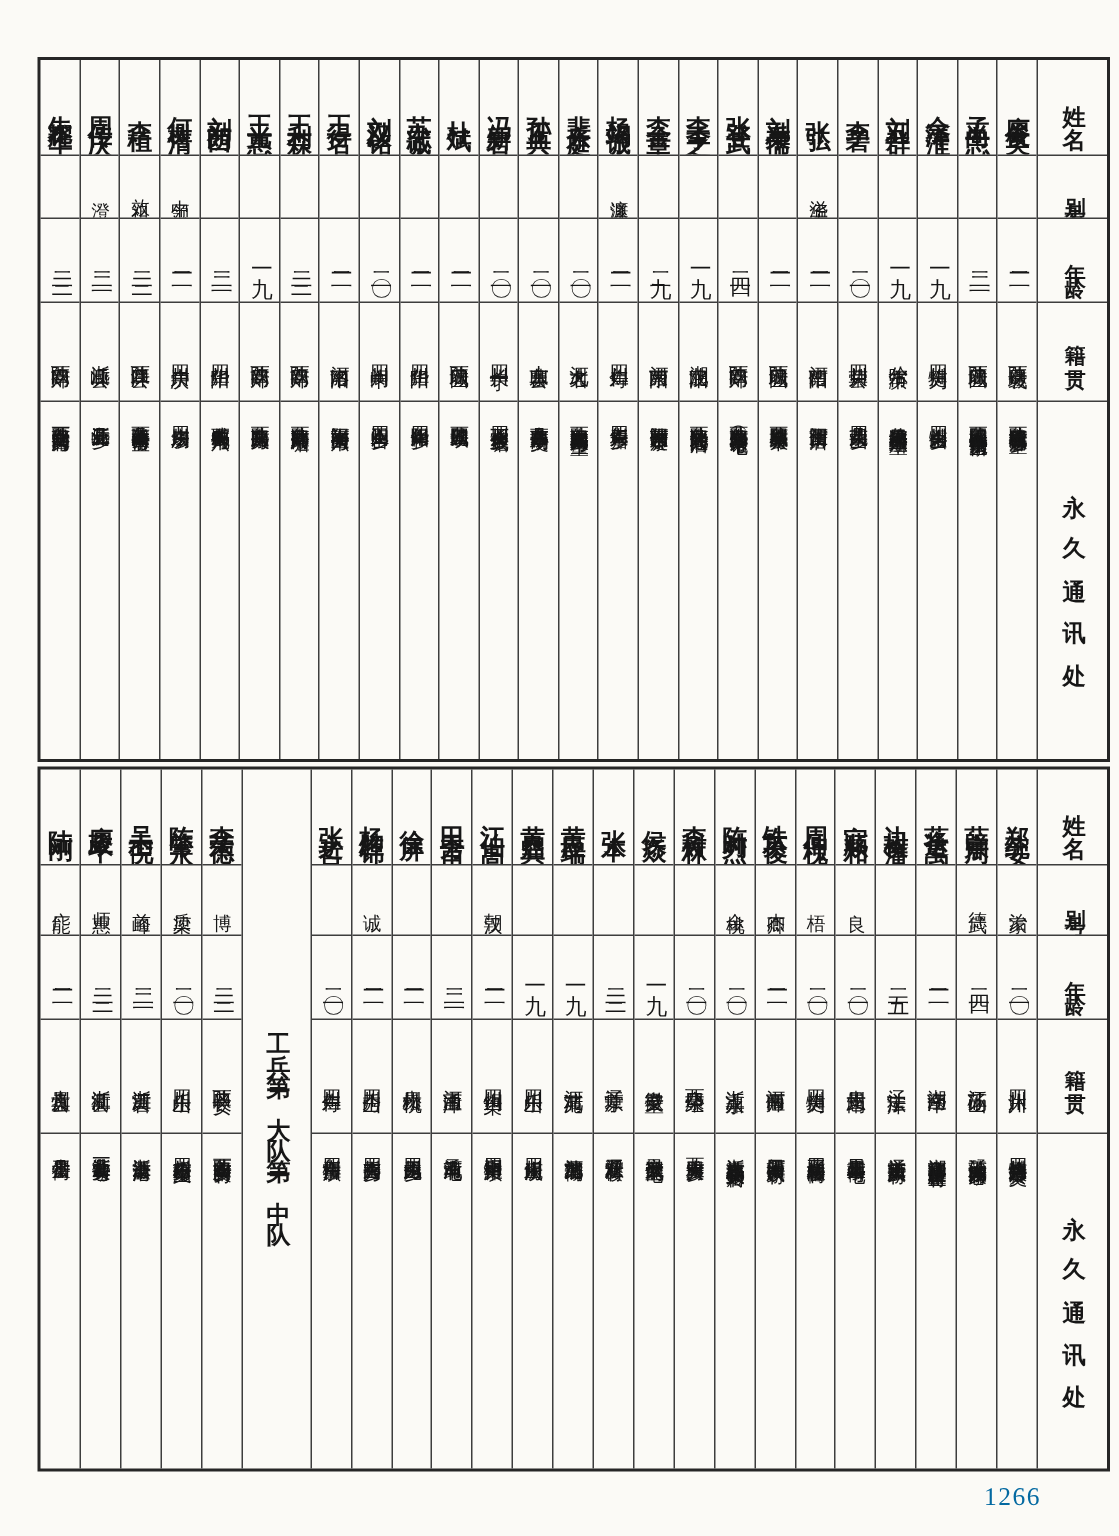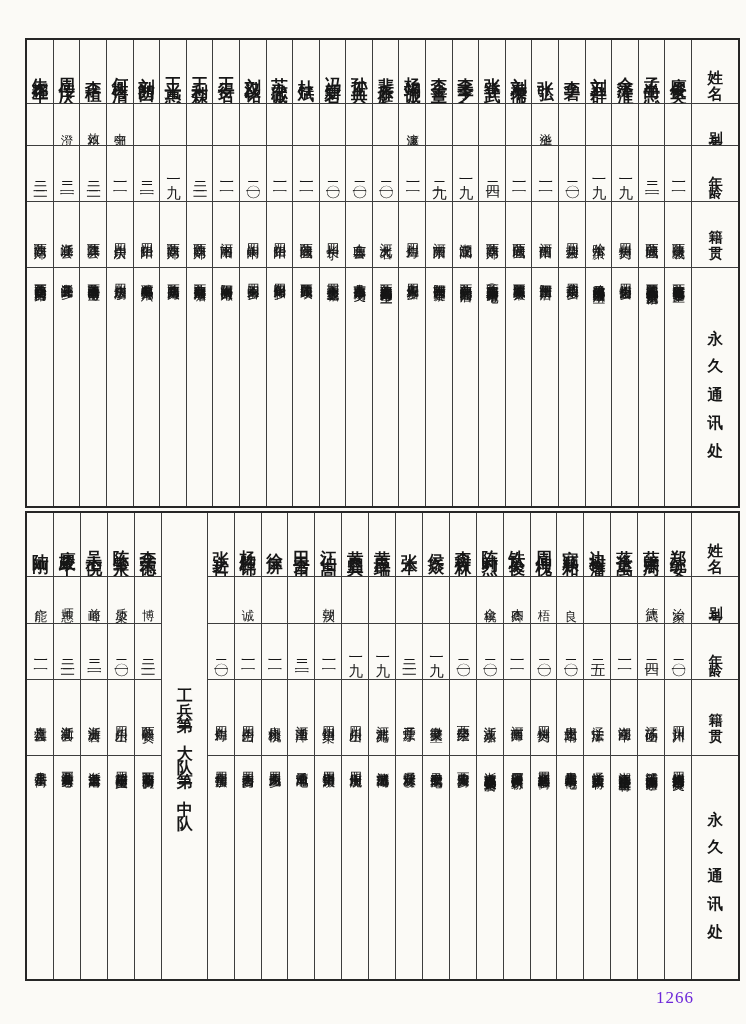--- a/index.html
+++ b/index.html
@@ -47,21 +47,21 @@
   .hcell.address{letter-spacing:28px;font-size:15.5px;justify-content:center;padding-top:0;}
   
   .unit-col{
     writing-mode:vertical-rl;text-orientation:upright;
     display:flex;align-items:center;justify-content:center;
     font-size:16px;letter-spacing:14px;font-weight:700;
     padding:26px 0;overflow:hidden;
   }
   .page-number{
     position:absolute;right:52px;top:988px;
-    font-size:17px;letter-spacing:1px;color:#6d28d9;
+    font-size:17px;letter-spacing:1px;color:#0369a1;
     font-family:"Liberation Serif","DejaVu Serif",serif;
   }
 </style>
 </head>
 <body>
 
 <div class="sheet">
   <section class="dtable t0">
       <div class="col header-col">
         <div class="cell name hcell">姓名</div>

